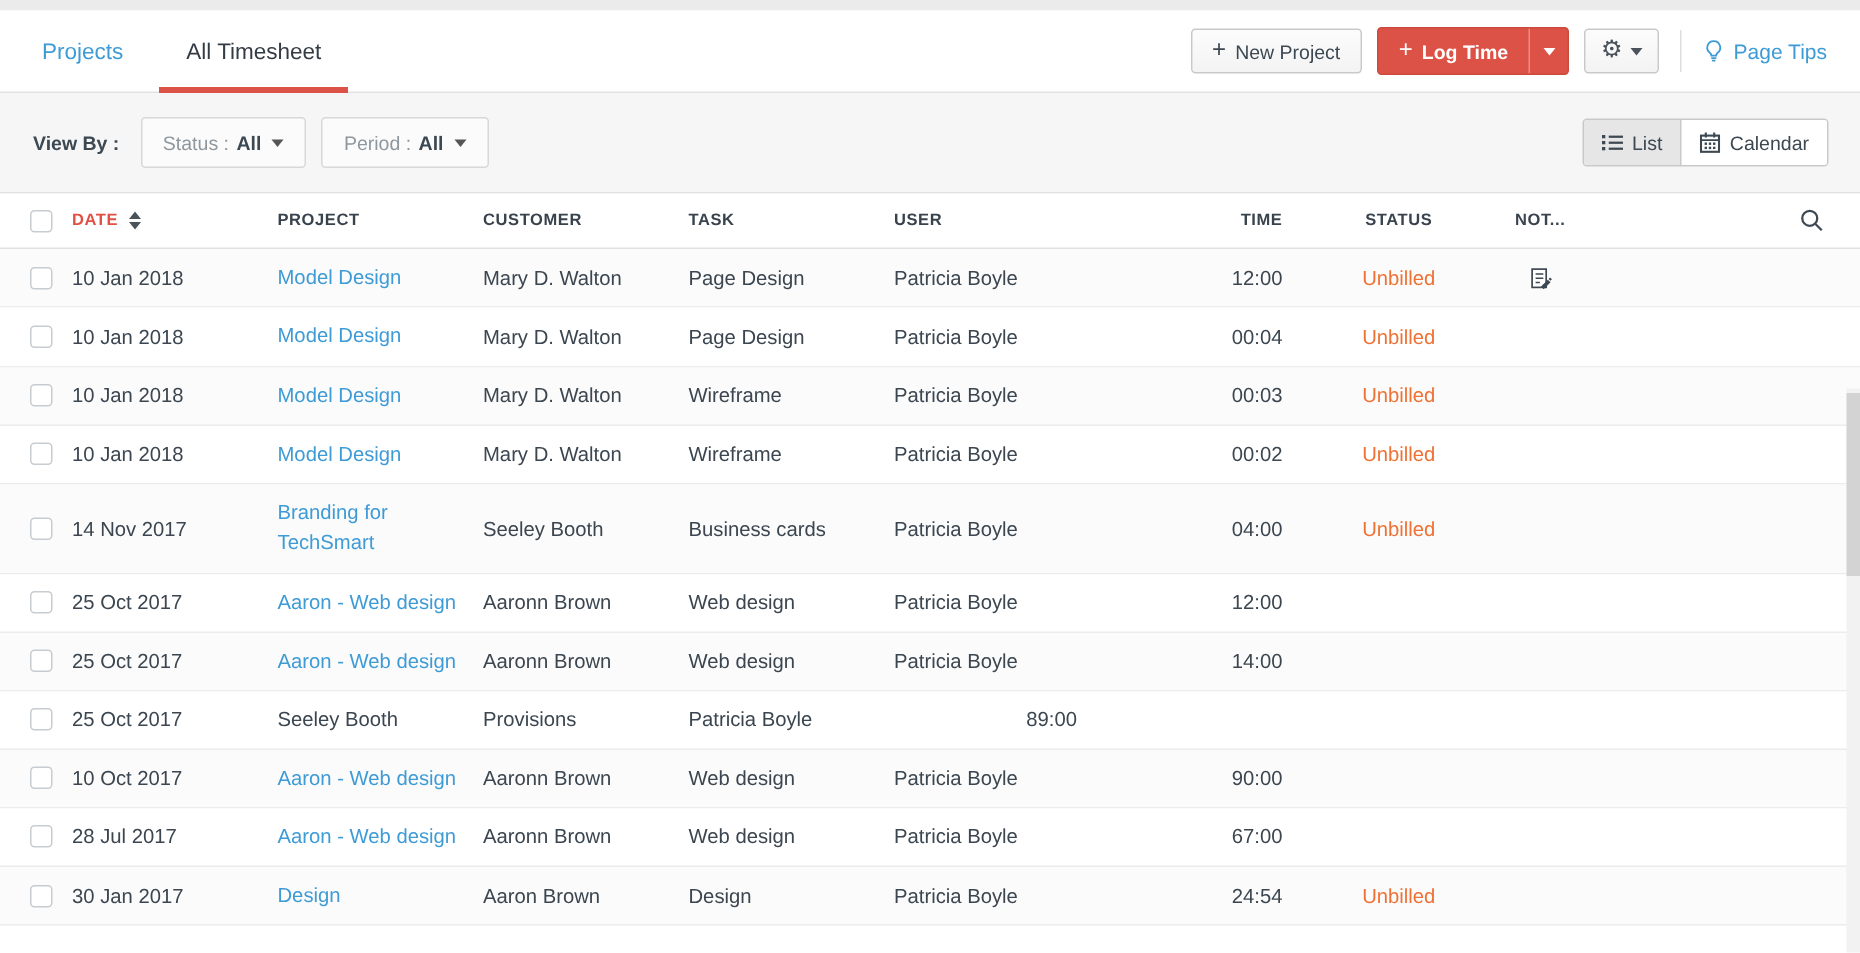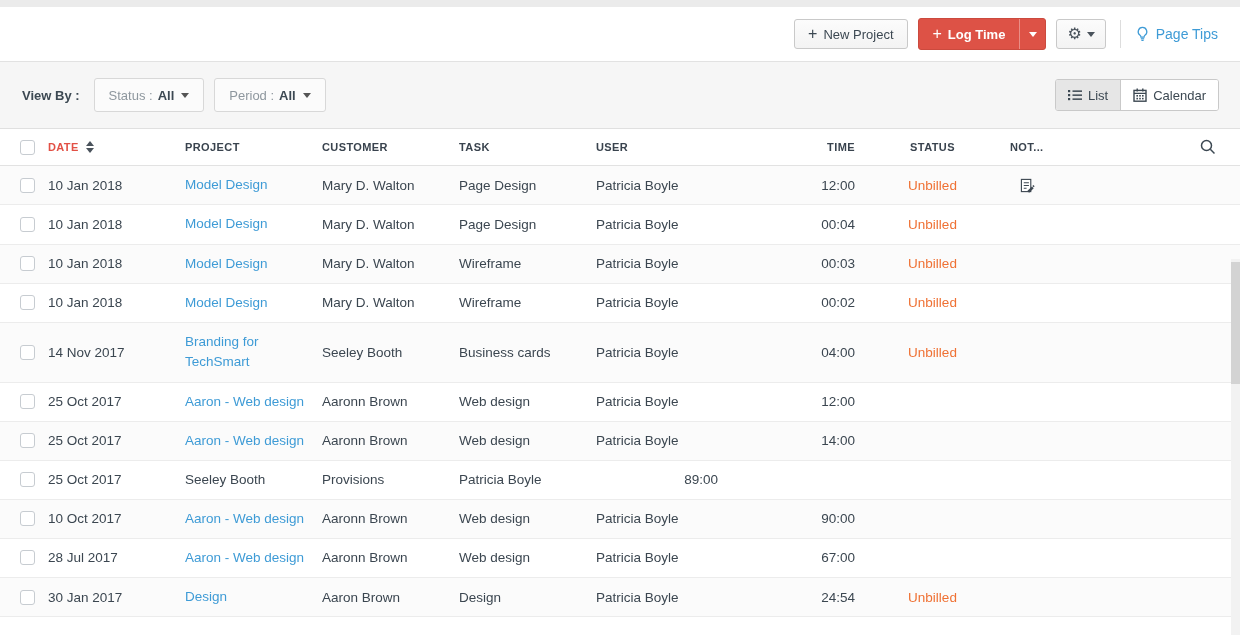--- a/index.html
+++ b/index.html
@@ -88,20 +88,24 @@
   
   .scrollbar { position:absolute; top:130px; right:0; width:9px; height:505px; background:#f2f2f2; }
   .scroll-thumb { position:absolute; top:3px; left:0; width:9px; height:122px; background:#d3d3d3; }
 </style>
 </head>
 <body>
 
 <div class="top-strip"></div>
 
 <div class="topbar">
+  <div class="tabs">
+    <div class="tab tab-projects">Projects</div>
+    <div class="tab tab-active">All Timesheet</div>
+  </div>
   <div class="actions">
     <div class="btn btn-light">
       <span class="plus">+</span>
       <span>New Project</span>
     </div>
     <div class="split">
       <div class="main">
         <span class="plus">+</span>
         <span>Log Time</span>
       </div>

